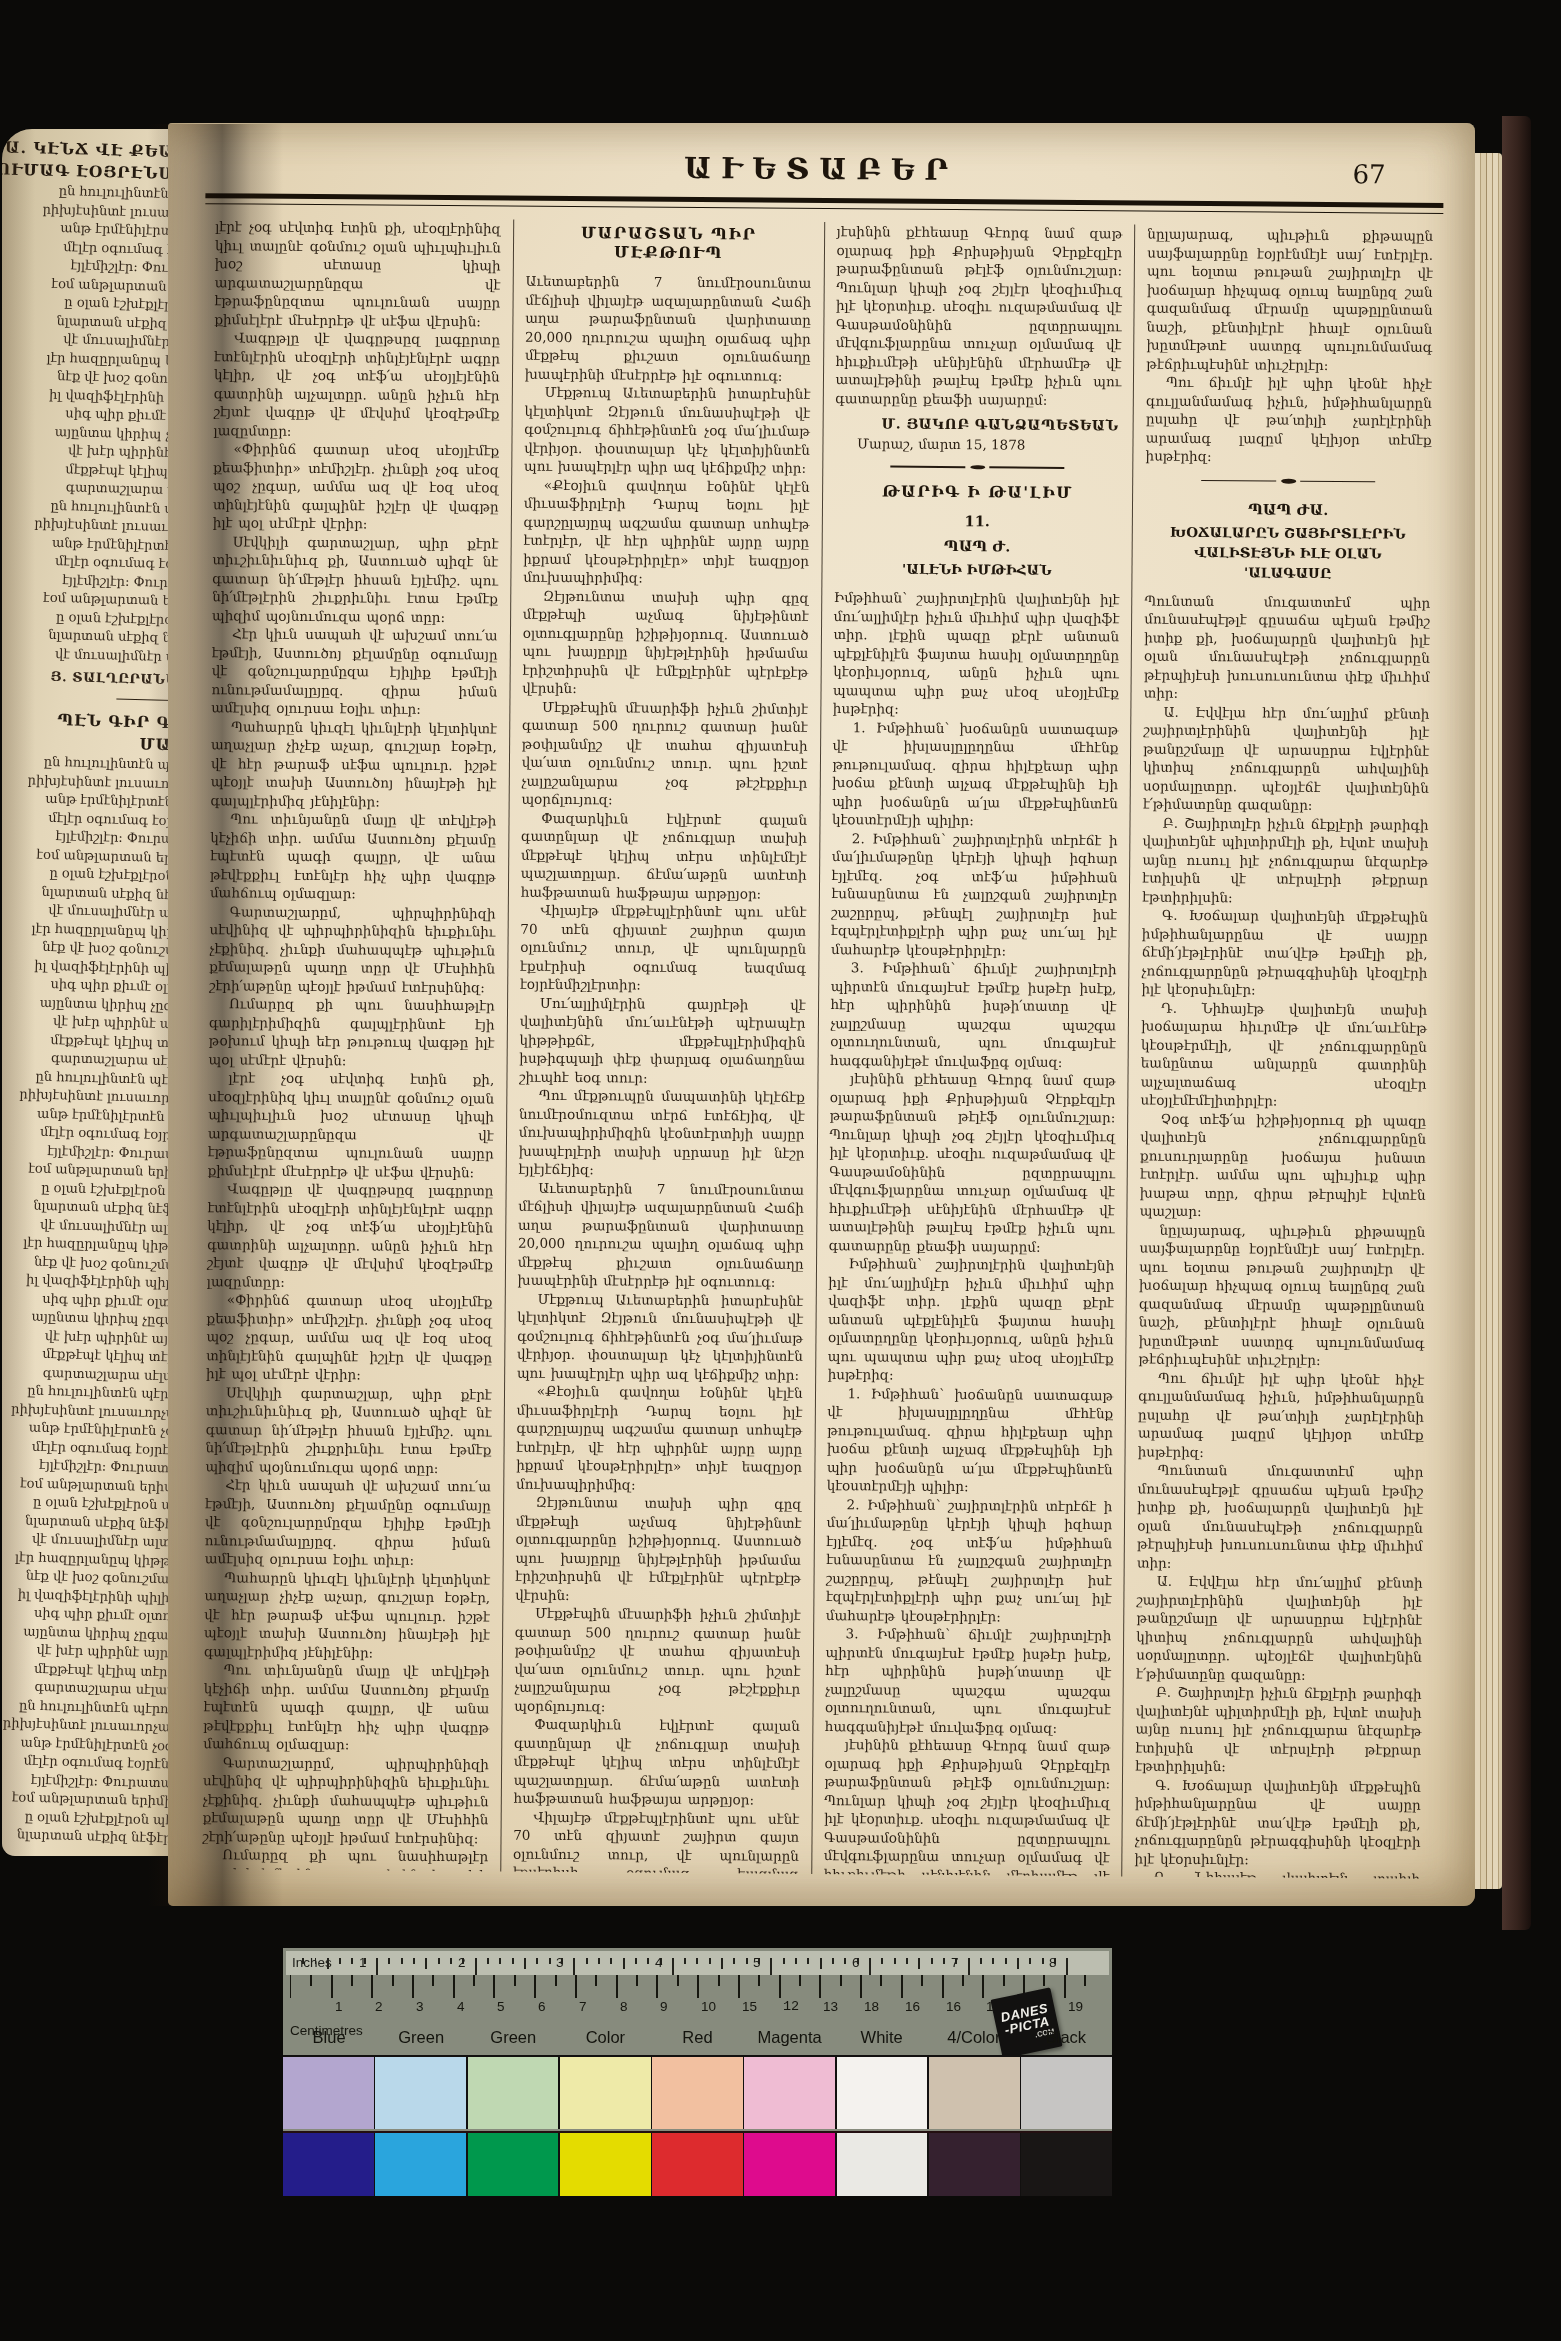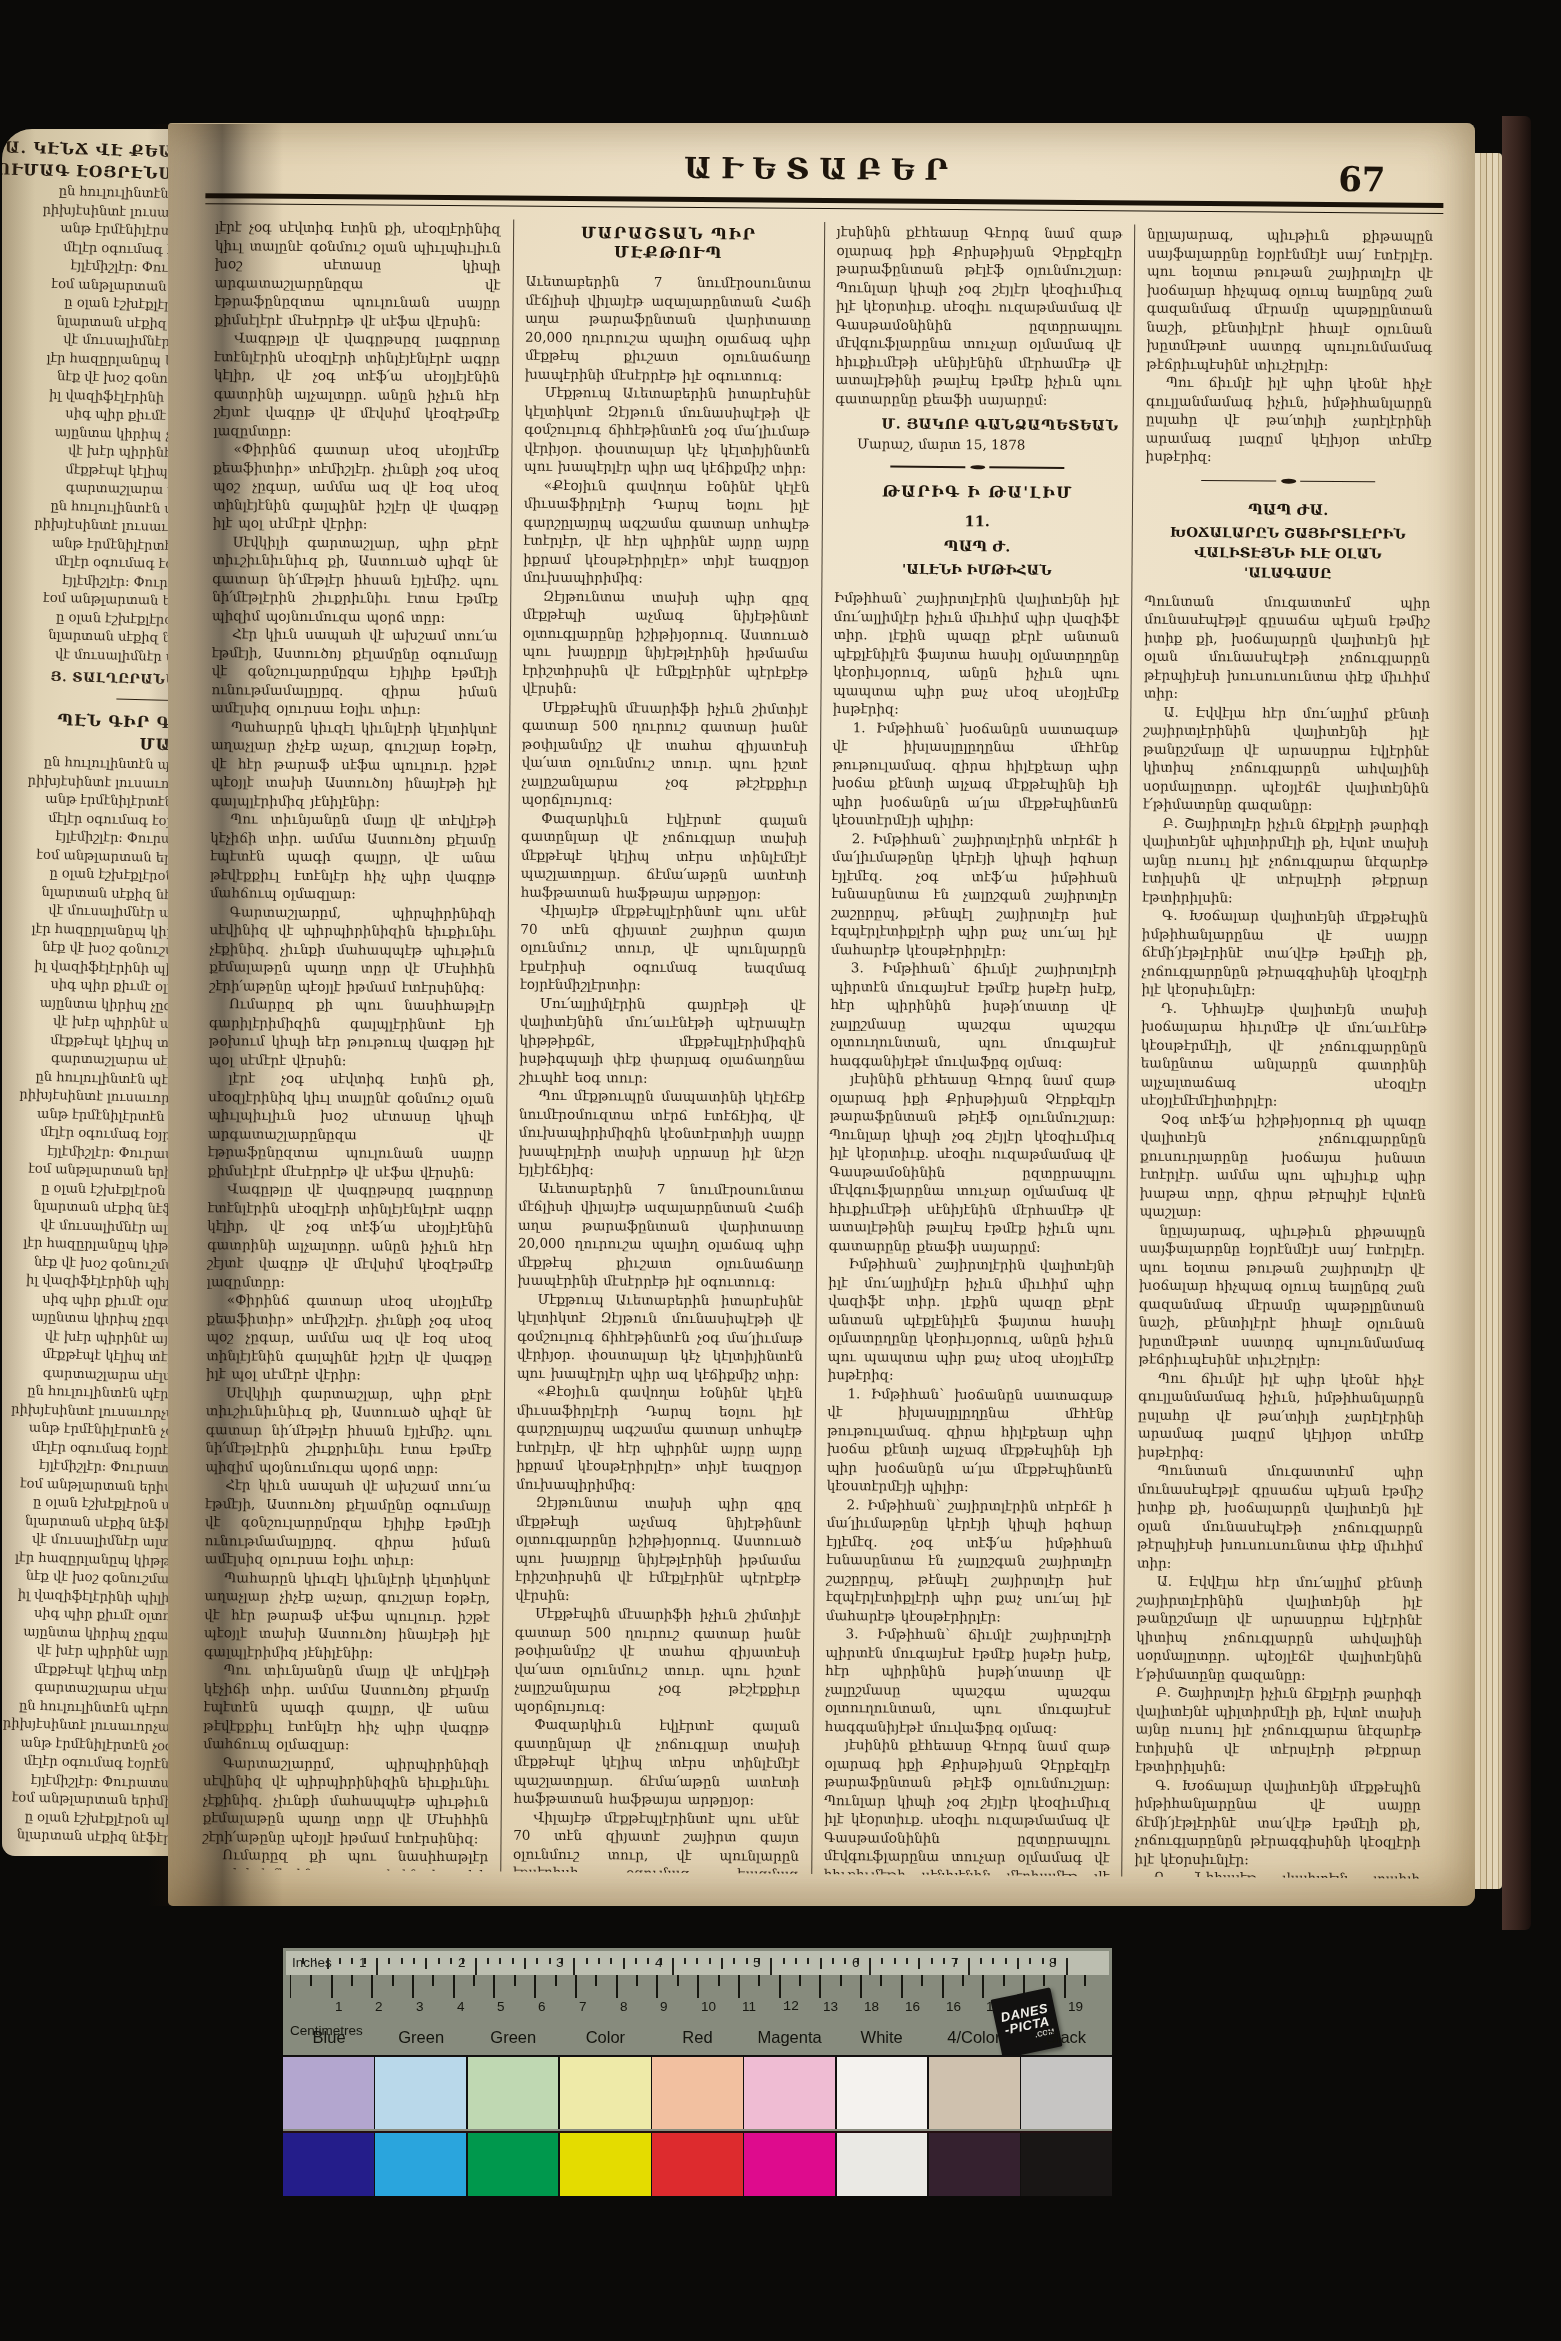--- a/index.html
+++ b/index.html
@@ -39,21 +39,21 @@
     position:absolute;left:168px;top:123px;width:1307px;height:1783px;
     background:radial-gradient(ellipse at 55% 38%,#f1e7d1 0%,#ecdfc5 45%,#e2d2b2 78%,#cdb890 97%);
     border-radius:4px 8px 11px 5px;
     box-shadow:inset 0 13px 35px rgba(120,95,55,.22),inset 0 -23px 45px rgba(110,85,50,.28),inset -17px 0 40px rgba(120,95,60,.22);
   }
   .page-inner{position:absolute;inset:0;transform:rotate(0.45deg);transform-origin:50% 0;}
   .masthead{
     position:absolute;top:29px;left:0;width:100%;text-align:center;
     font-weight:bold;font-size:29px;letter-spacing:10px;color:#1d150c;
   }
-  .page-number{position:absolute;top:32px;right:89px;font-weight:bold;font-size:34px;color:#1d150c;}
+  .page-number{position:absolute;top:32px;right:89px;font-weight:normal;font-size:26px;color:#1d150c;}
   .head-rule{
     position:absolute;top:75px;left:38px;right:31px;height:4.5px;
     border-top:5.5px solid #191209;border-bottom:1.5px solid #191209;
   }
   .columns{position:absolute;top:99px;left:36px;right:29px;bottom:32px;display:flex;}
   .col{flex:1 1 0;padding:0 12px;overflow:hidden;position:relative;}
   .col + .col{border-left:1.5px solid rgba(36,27,16,.82);}
   .col p{margin:0;text-indent:20px;font-size:13.5px;line-height:18.5px;text-align:justify;color:#2a1e12;word-spacing:1.5px;}
   .col p.noind{text-indent:0;}
   .art-head{text-align:center;font-weight:bold;font-size:15.5px;letter-spacing:1.5px;color:#1f160c;margin:3px 0 11px;}
@@ -414,21 +414,21 @@
         <div class="cm-tick" style="left: 330px; height: 23px;"></div>
         <span class="cm-num" style="left: 334px;">8</span>
         <div class="cm-tick" style="left: 350px; height: 11px;"></div>
         <div class="cm-tick" style="left: 370px; height: 23px;"></div>
         <span class="cm-num" style="left: 374px;">9</span>
         <div class="cm-tick" style="left: 391px; height: 11px;"></div>
         <div class="cm-tick" style="left: 411px; height: 23px;"></div>
         <span class="cm-num" style="left: 415px;">10</span>
         <div class="cm-tick" style="left: 432px; height: 11px;"></div>
         <div class="cm-tick" style="left: 452px; height: 23px;"></div>
-        <span class="cm-num" style="left: 456px;">11</span>
+        <span class="cm-num" style="left: 456px;">15</span>
         <div class="cm-tick" style="left: 472px; height: 11px;"></div>
         <div class="cm-tick" style="left: 493px; height: 23px;"></div>
         <span class="cm-num" style="left: 497px; font-family: Liberation Mono, monospace;">12</span>
         <div class="cm-tick" style="left: 513px; height: 11px;"></div>
         <div class="cm-tick" style="left: 533px; height: 23px;"></div>
         <span class="cm-num" style="left: 537px;">13</span>
         <div class="cm-tick" style="left: 554px; height: 11px;"></div>
         <div class="cm-tick" style="left: 574px; height: 23px;"></div>
         <span class="cm-num" style="left: 578px;">18</span>
         <div class="cm-tick" style="left: 594px; height: 11px;"></div>

